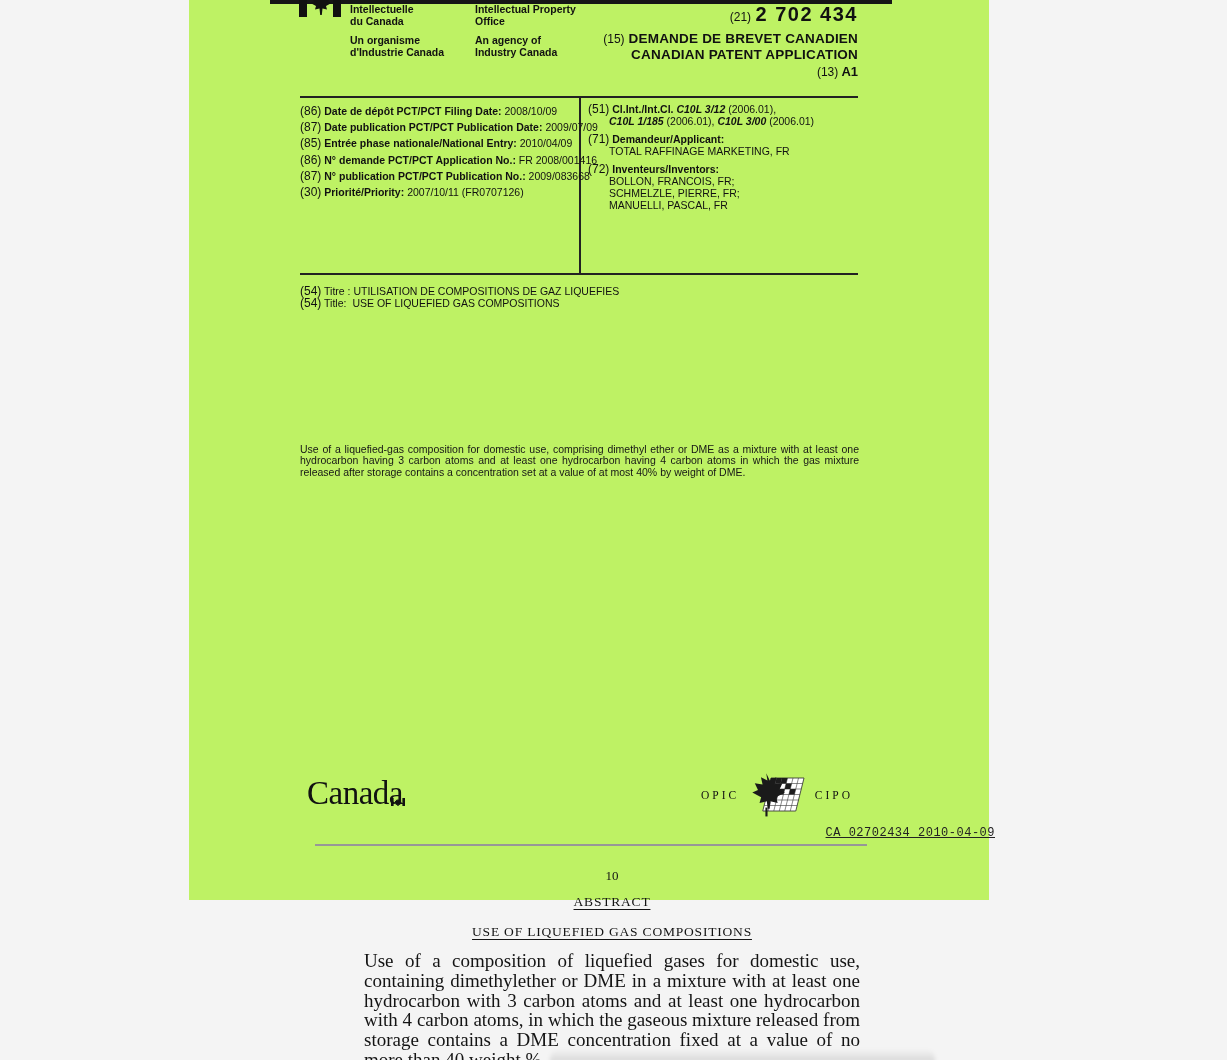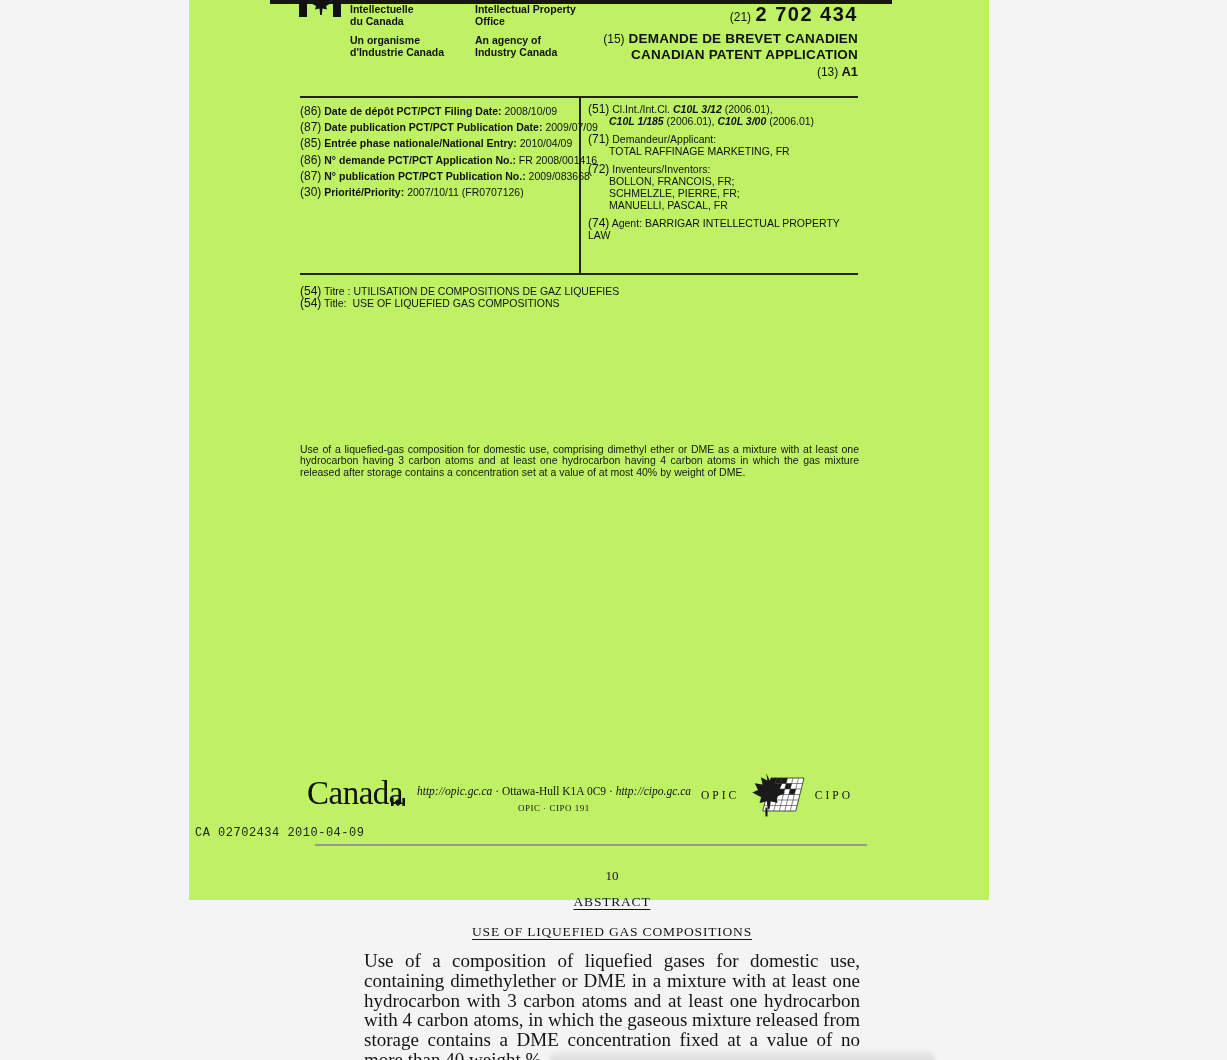--- a/index.html
+++ b/index.html
@@ -28,21 +28,21 @@
   
   .rule{position:absolute;background:#222;}
   .rule-top{left:111px;top:96px;width:558px;height:1.5px;}
   .rule-bottom{left:111px;top:273px;width:558px;height:1.5px;}
   .vline{left:390px;top:96px;width:1.5px;height:179px;}
   .biblio-left{position:absolute;left:111px;top:103px;width:272px;font-size:10.5px;line-height:16.2px;white-space:nowrap;}
   .biblio-left .lbl{font-weight:700;}
   .biblio-right{position:absolute;left:399px;top:103px;width:266px;font-size:10.5px;line-height:12px;}
   .r-item{margin-bottom:6px;}
   .r-ind{padding-left:21px;}
-  .biblio-right .lbl{font-weight:400;}
+  .biblio-right .lbl{font-weight:700;}
   .ipc-code{font-weight:700;font-style:italic;}
 
   
   .title-block{position:absolute;left:111px;top:286px;font-size:10.5px;line-height:11.5px;white-space:nowrap;}
   .abstract{position:absolute;left:111px;top:443px;width:559px;font-size:10.5px;}
   .abs-label{line-height:12px;}
   .abs-label .lbl{font-weight:700;}
   .abs-text{margin-top:1px;text-align:justify;line-height:11.3px;color:#161616;}
 
   
@@ -52,22 +52,22 @@
   .wm-flag{position:absolute;right:-2px;top:2px;}
   .footer-center{position:absolute;left:210px;top:785px;width:310px;text-align:center;
                  font-family:"Liberation Serif",serif;font-size:11.5px;line-height:13px;white-space:nowrap;}
   .footer-center .url{font-style:italic;}
   .footer-sub{margin-top:4px;font-size:9px;letter-spacing:0.5px;}
   .footer-logo{position:absolute;left:512px;top:771px;width:152px;height:48px;
                display:flex;align-items:center;justify-content:space-between;
                font-family:"Liberation Serif",serif;font-size:11.5px;letter-spacing:3px;}
 
   
-  .stamp{position:absolute;left:6px;top:826px;width:800px;text-align:left;
-         font-family:"Liberation Mono","DejaVu Sans Mono",monospace;font-size:12px;letter-spacing:0.5px;color:#222;}
+  .stamp{position:absolute;left:6px;top:826px;width:800px;text-align:right;
+         font-family:"Liberation Mono","DejaVu Sans Mono",monospace;font-size:12px;letter-spacing:0.5px;color:#222;text-decoration:underline;}
   .stamp-rule{position:absolute;left:126px;top:844px;width:552px;height:2px;background:#979797;}
 
   
   .abstract-page{position:absolute;left:175px;top:868px;width:496px;
                  font-family:Liberation Serif, serif;color:#141414;}
   .pg-num{text-align:center;font-size:13px;}
   .hd{ text-align:center;font-size:13.5px;letter-spacing:0.8px;
        text-decoration:underline;text-underline-offset:2.5px;}
   .hd1{margin-top:10px;}
   .hd2{margin-top:14px;}
@@ -196,25 +196,20 @@
     <div class="r-item">
       <div>
         <span class="snum">(72)</span>
         <span class="lbl">Inventeurs/Inventors:</span>
       </div>
       <div class="r-ind">BOLLON, FRANCOIS, FR;</div>
       <div class="r-ind">SCHMELZLE, PIERRE, FR;</div>
       <div class="r-ind">MANUELLI, PASCAL, FR</div>
     </div>
 
-    <div class="r-item">
-      <span class="snum">(74)</span>
-      <span class="lbl">Agent:</span>
-      <span>BARRIGAR INTELLECTUAL PROPERTY LAW</span>
-    </div>
   </div>
 
   <div class="title-block">
     <div>
       <span class="snum">(54)</span>
       <span>Titre :</span>
       <span>UTILISATION DE COMPOSITIONS DE GAZ LIQUEFIES</span>
     </div>
     <div>
       <span class="snum">(54)</span>
@@ -233,26 +228,20 @@
       <span class="wm-flag">
         <svg viewBox="0 0 14 8" width="14" height="8" aria-hidden="true">
           <rect x="0" y="0" width="2.6" height="8" fill="#111"></rect>
           <rect x="11.4" y="0" width="2.6" height="8" fill="#111"></rect>
           <path fill="#111" d="M7 0.6 l0.8 1.6 1.4-0.7 -0.4 1.6 1.6-0.3 -0.7 1.5 1.2 0.5 -1.9 1 0.3 1.2 -1.5-0.3 -0.2 1.3 h-1.2 l-0.2-1.3 -1.5 0.3 0.3-1.2 -1.9-1 1.2-0.5 -0.7-1.5 1.6 0.3 -0.4-1.6 1.4 0.7 z"></path>
         </svg>
       </span>
     </span>
   </div>
 
-  <div class="footer-center">
-    <div>
-      <span class="url">http://opic.gc.ca</span><span> · </span><span>Ottawa-Hull K1A 0C9</span><span> · </span><span class="url">http://cipo.gc.ca</span>
-    </div>
-    <div class="footer-sub">OPIC · CIPO  191</div>
-  </div>
 
   <div class="footer-logo">
     <span>OPIC</span>
     <span>
       <svg viewBox="0 0 66 48" width="66" height="48" aria-hidden="true">
         <g transform="translate(27,8) skewX(-14)">
           <rect x="0" y="0" width="33" height="33" fill="#fff" stroke="#333" stroke-width="0.8"></rect>
           <path d="M5.5 0V33 M11 0V33 M16.5 0V33 M22 0V33 M27.5 0V33 M0 5.5H33 M0 11H33 M0 16.5H33 M0 22H33 M0 27.5H33" stroke="#444" stroke-width="0.6" fill="none"></path>
           <g fill="#1d1d1d">
             <rect x="0" y="0" width="5.5" height="5.5"></rect>

